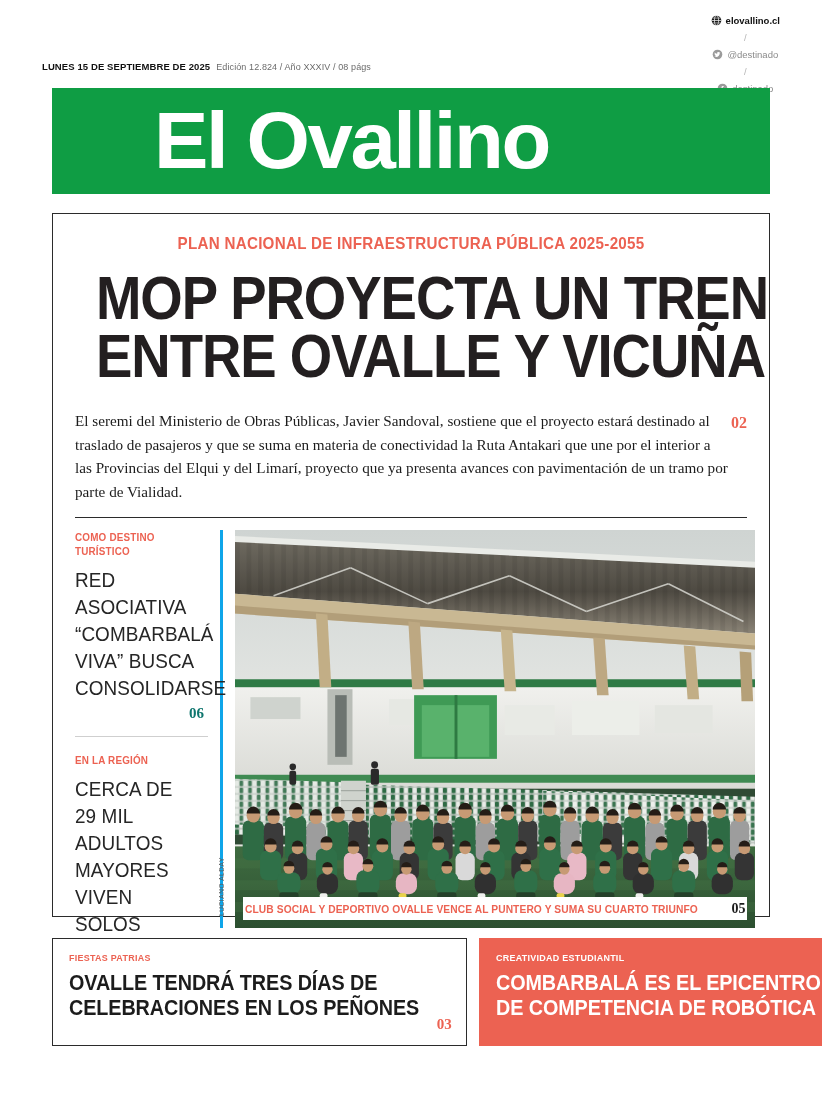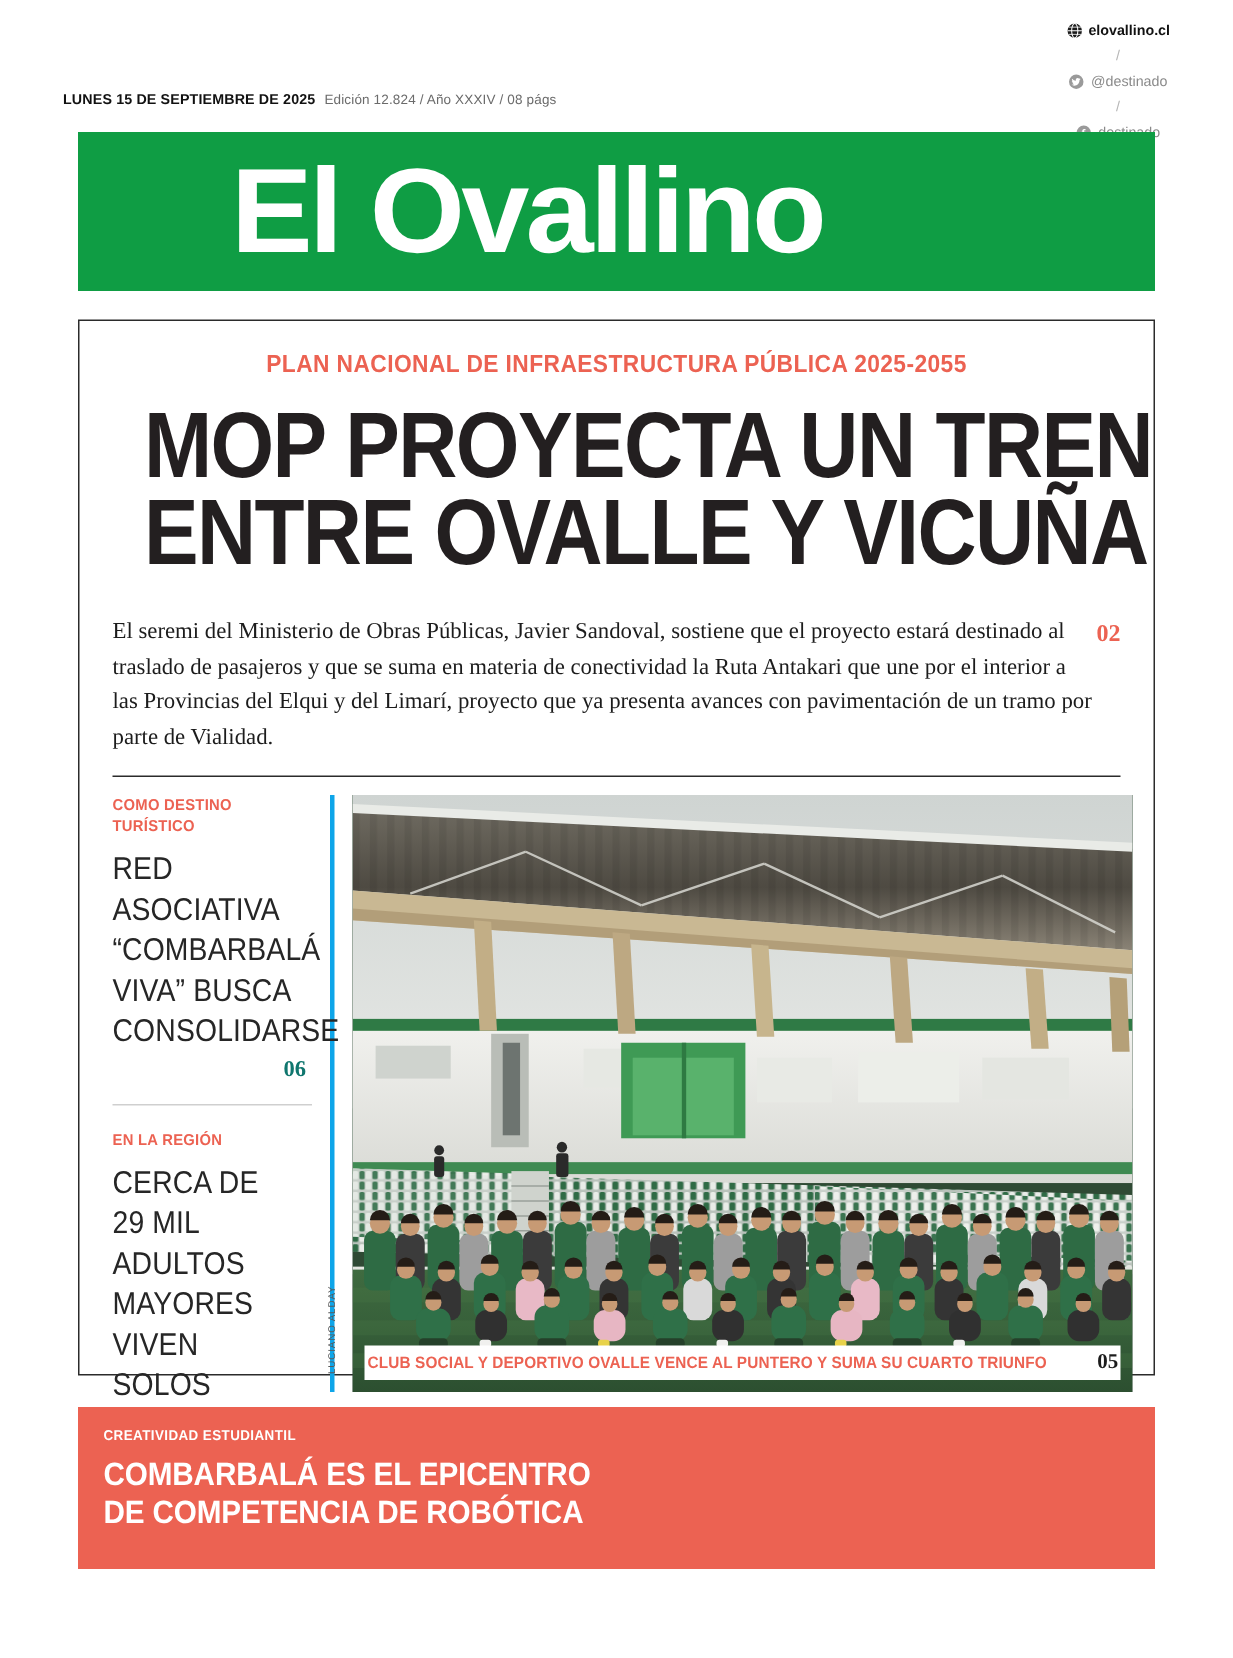--- a/index.html
+++ b/index.html
@@ -600,20 +600,28 @@
             <span class="caption-num">05</span>
           </div>
         </div>
       </div>
 
     </div>
   </div>
 
   <div class="teasers">
 
+    <div class="teaser teaser-white">
+      <div class="teaser-kicker">FIESTAS PATRIAS</div>
+      <div class="teaser-head">
+        <span class="t-line">OVALLE TENDRÁ TRES DÍAS DE</span>
+        <span class="t-line">CELEBRACIONES EN LOS PEÑONES</span>
+      </div>
+      <div class="teaser-num">03</div>
+    </div>
 
     <div class="teaser teaser-coral">
       <div class="teaser-kicker">CREATIVIDAD ESTUDIANTIL</div>
       <div class="teaser-head">
         <span class="t-line">COMBARBALÁ ES EL EPICENTRO</span>
         <span class="t-line">DE COMPETENCIA DE ROBÓTICA</span>
       </div>
 
     </div>
   </div>

